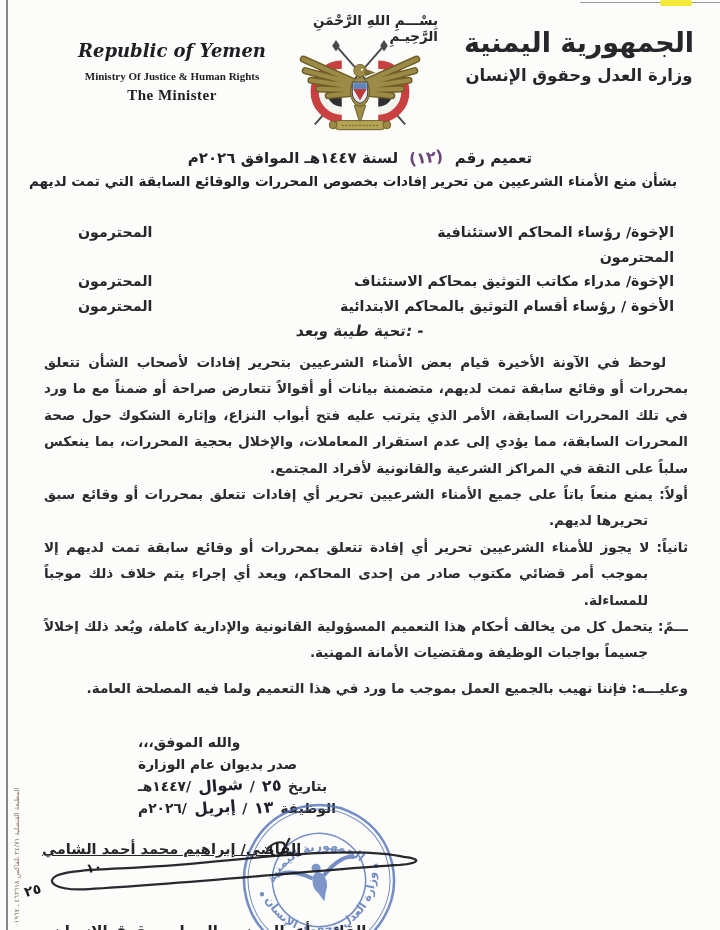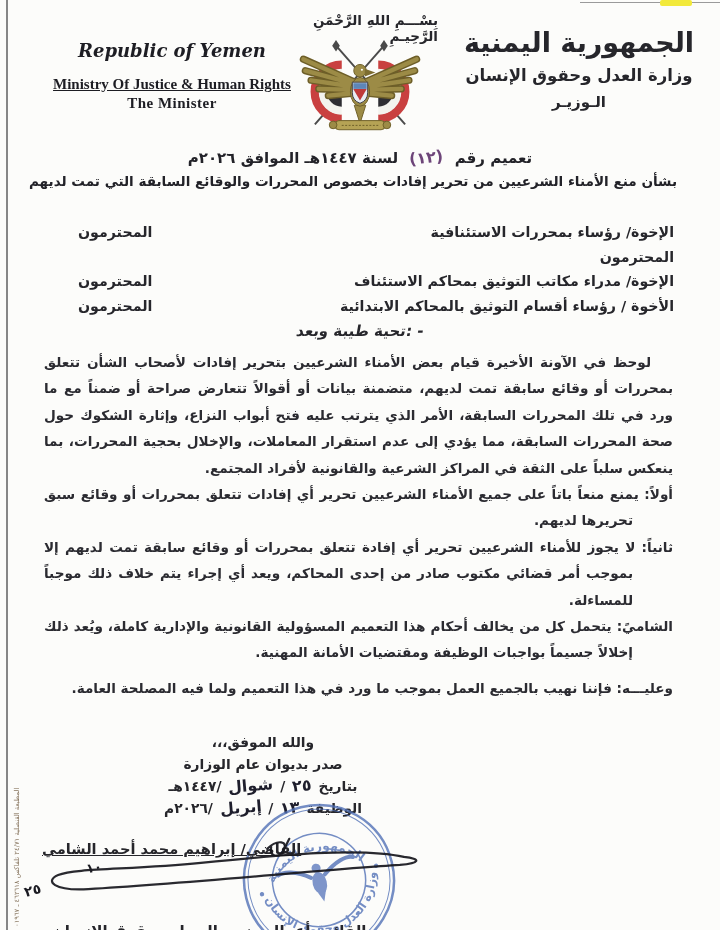--- a/index.html
+++ b/index.html
@@ -8,45 +8,45 @@
     background:#fcfcfa; overflow:hidden;
     font-family:"DejaVu Sans",sans-serif; color:#26262b;
   }
   
   .scan-left-line{position:absolute;left:6px;top:0;width:2px;height:100%;background:#5f5f5f;opacity:.75;}
   .scan-top-line{position:absolute;right:0;top:2px;width:140px;height:1px;background:#9a9a9a;}
   .yellow-mark{position:absolute;left:660px;top:0;width:32px;height:6px;background:#f2e93a;border-radius:2px;}
   
   .hdr-en{position:absolute;left:38px;top:36px;width:268px;text-align:center;color:#1d1d23;}
   .hdr-en .l1{font-family:"DejaVu Serif",serif;font-style:italic;font-weight:bold;font-size:18px;line-height:30px;}
-  .hdr-en .l2{font-family:"Liberation Serif",serif;font-weight:bold;font-size:15px;line-height:20px;margin-top:8px;text-decoration:underline;}
+  .hdr-en .l2{font-family:"Liberation Serif",serif;font-weight:bold;font-size:11px;line-height:20px;margin-top:0;}
   .hdr-en .l3{font-family:"Liberation Serif",serif;font-weight:bold;font-size:15px;margin-top:1px;letter-spacing:.5px;}
   .bismillah{position:absolute;left:282px;top:12px;width:156px;font-weight:bold;font-size:13.5px;direction:rtl;}
   .emblem{position:absolute;left:288px;top:34px;width:144px;height:106px;}
   .hdr-ar{position:absolute;right:18px;top:26px;width:246px;text-align:center;direction:rtl;}
   .hdr-ar .ar1{font-size:27px;font-weight:bold;line-height:34px;}
   .hdr-ar .ar2{font-size:16.5px;font-weight:bold;margin-top:6px;}
   .hdr-ar .ar3{font-size:15px;font-weight:bold;letter-spacing:7px;margin-top:8px;}
   
   .title{position:absolute;top:148px;left:0;right:0;text-align:center;direction:rtl;font-size:15px;font-weight:bold;color:#222228;}
   .title .part{display:inline-block;margin:0 3px;}
   .hand-purple{color:#6d4579;transform:rotate(-6deg);display:inline-block;font-size:16px;}
   .subject{position:absolute;top:173px;left:10px;right:24px;text-align:center;direction:rtl;font-size:13.6px;font-weight:bold;color:#222228;}
   
   .addressees{position:absolute;top:220px;right:46px;left:78px;direction:rtl;}
   .addr-row{display:flex;justify-content:space-between;font-weight:bold;font-size:14.2px;line-height:24.5px;}
   
   .greeting{position:absolute;top:322px;left:0;right:0;text-align:center;font-size:15px;font-weight:bold;transform:skewX(-10deg);}
   
-  .bodytext{position:absolute;top:349px;right:47px;left:44px;direction:rtl;text-align:justify;font-size:13.6px;line-height:26.4px;font-weight:bold;color:#2b2b31;}
+  .bodytext{position:absolute;top:349px;right:32px;left:44px;direction:rtl;text-align:justify;font-size:13.6px;line-height:26.4px;font-weight:bold;color:#2b2b31;}
   .p1{text-indent:22px;}
   .item{padding-right:40px;text-indent:-40px;}
   .closing{margin-top:9px;}
   
-  .footer{position:absolute;top:731px;right:332px;width:250px;direction:rtl;text-align:center;font-weight:bold;font-size:13.8px;line-height:22px;}
+  .footer{position:absolute;top:731px;right:332px;width:250px;direction:rtl;text-align:left;font-weight:bold;font-size:13.8px;line-height:22px;}
   .footer .row{white-space:nowrap;}
   .footer .hw{display:inline-block;transform:rotate(-5deg);font-size:16px;letter-spacing:1px;color:#1e1e2c;margin:0 2px;}
   .stamp{position:absolute;left:238px;top:799px;width:162px;height:162px;opacity:.78;transform:rotate(-14deg);}
   .sig-name{position:absolute;left:42px;top:840px;direction:rtl;font-size:14.6px;font-weight:bold;text-decoration:underline;white-space:nowrap;}
   .sig-swoosh{position:absolute;left:30px;top:834px;width:402px;height:72px;}
   .hw-mark-a{position:absolute;left:86px;top:860px;font-size:13px;font-weight:bold;transform:rotate(-10deg);color:#1b1b22;}
   .hw-mark-b{position:absolute;left:24px;top:882px;font-size:14px;font-weight:bold;transform:rotate(-14deg);color:#1b1b22;}
   .sig-title{position:absolute;left:52px;top:922px;direction:rtl;font-size:15px;font-weight:bold;white-space:nowrap;}
   .edge-note{position:absolute;left:13px;top:927px;transform:rotate(-90deg);transform-origin:0 0;font-size:6.8px;color:#8a7862;white-space:nowrap;letter-spacing:.5px;}
 </style>
@@ -110,33 +110,32 @@
 
     <rect x="49" y="90" width="52" height="9.5" rx="4" fill="#b5a355" stroke="#6d5e28" stroke-width="1"></rect>
     <circle cx="47" cy="94.5" r="4" fill="#9c8b46" stroke="#6d5e28" stroke-width="1"></circle>
     <circle cx="103" cy="94.5" r="4" fill="#9c8b46" stroke="#6d5e28" stroke-width="1"></circle>
     <line x1="56" y1="95" x2="95" y2="95" stroke="#6d5e28" stroke-width="1" stroke-dasharray="2,1.6"></line>
   </svg>
 
   <div class="hdr-ar">
     <div class="ar1">الجمهورية اليمنية</div>
     <div class="ar2">وزارة العدل وحقوق الإنسان</div>
-    <div class="ar3">الـوزيـر</div>
   </div>
 
   <div class="title">
     <span class="part">تعميم رقم</span>
     <span class="part hand-purple">(١٢)</span>
     <span class="part">لسنة ١٤٤٧هـ الموافق ٢٠٢٦م</span>
   </div>
   <div class="subject">بشأن منع الأمناء الشرعيين من تحرير إفادات بخصوص المحررات والوقائع السابقة التي تمت لديهم</div>
 
   <div class="addressees">
     <div class="addr-row">
-      <span>الإخوة/ رؤساء بمحررات الاستئنافية</span>
+      <span>الإخوة/ رؤساء المحاكم الاستئنافية</span>
       <span>المحترمون</span>
     </div>
     <div class="addr-row">
       <span>المحترمون</span>
     </div>
     <div class="addr-row">
       <span>الإخوة/ مدراء مكاتب التوثيق بمحاكم الاستئناف</span>
       <span>المحترمون</span>
     </div>
     <div class="addr-row">
@@ -151,21 +150,21 @@
     <div class="p1">لوحظ في الآونة الأخيرة قيام بعض الأمناء الشرعيين بتحرير إفادات لأصحاب الشأن تتعلق بمحررات أو وقائع سابقة تمت لديهم، متضمنة بيانات أو أقوالاً تتعارض صراحة أو ضمناً مع ما ورد في تلك المحررات السابقة، الأمر الذي يترتب عليه فتح أبواب النزاع، وإثارة الشكوك حول صحة المحررات السابقة، مما يؤدي إلى عدم استقرار المعاملات، والإخلال بحجية المحررات، بما ينعكس سلباً على الثقة في المراكز الشرعية والقانونية لأفراد المجتمع.</div>
     <div class="item">
       <span>أولاً:</span>
       <span>يمنع منعاً باتاً على جميع الأمناء الشرعيين تحرير أي إفادات تتعلق بمحررات أو وقائع سبق تحريرها لديهم.</span>
     </div>
     <div class="item">
       <span>ثانياً:</span>
       <span>لا يجوز للأمناء الشرعيين تحرير أي إفادة تتعلق بمحررات أو وقائع سابقة تمت لديهم إلا بموجب أمر قضائي مكتوب صادر من إحدى المحاكم، ويعد أي إجراء يتم خلاف ذلك موجباً للمساءلة.</span>
     </div>
     <div class="item">
-      <span>الشاميً:</span>
+      <span>ـــمً:</span>
       <span>يتحمل كل من يخالف أحكام هذا التعميم المسؤولية القانونية والإدارية كاملة، ويُعد ذلك إخلالاً جسيماً بواجبات الوظيفة ومقتضيات الأمانة المهنية.</span>
     </div>
     <div class="closing">
       <span>وعليـــه:</span>
       <span>فإننا نهيب بالجميع العمل بموجب ما ورد في هذا التعميم ولما فيه المصلحة العامة.</span>
     </div>
   </div>
 
   <div class="footer">
     <div class="row">والله الموفق،،،</div>

